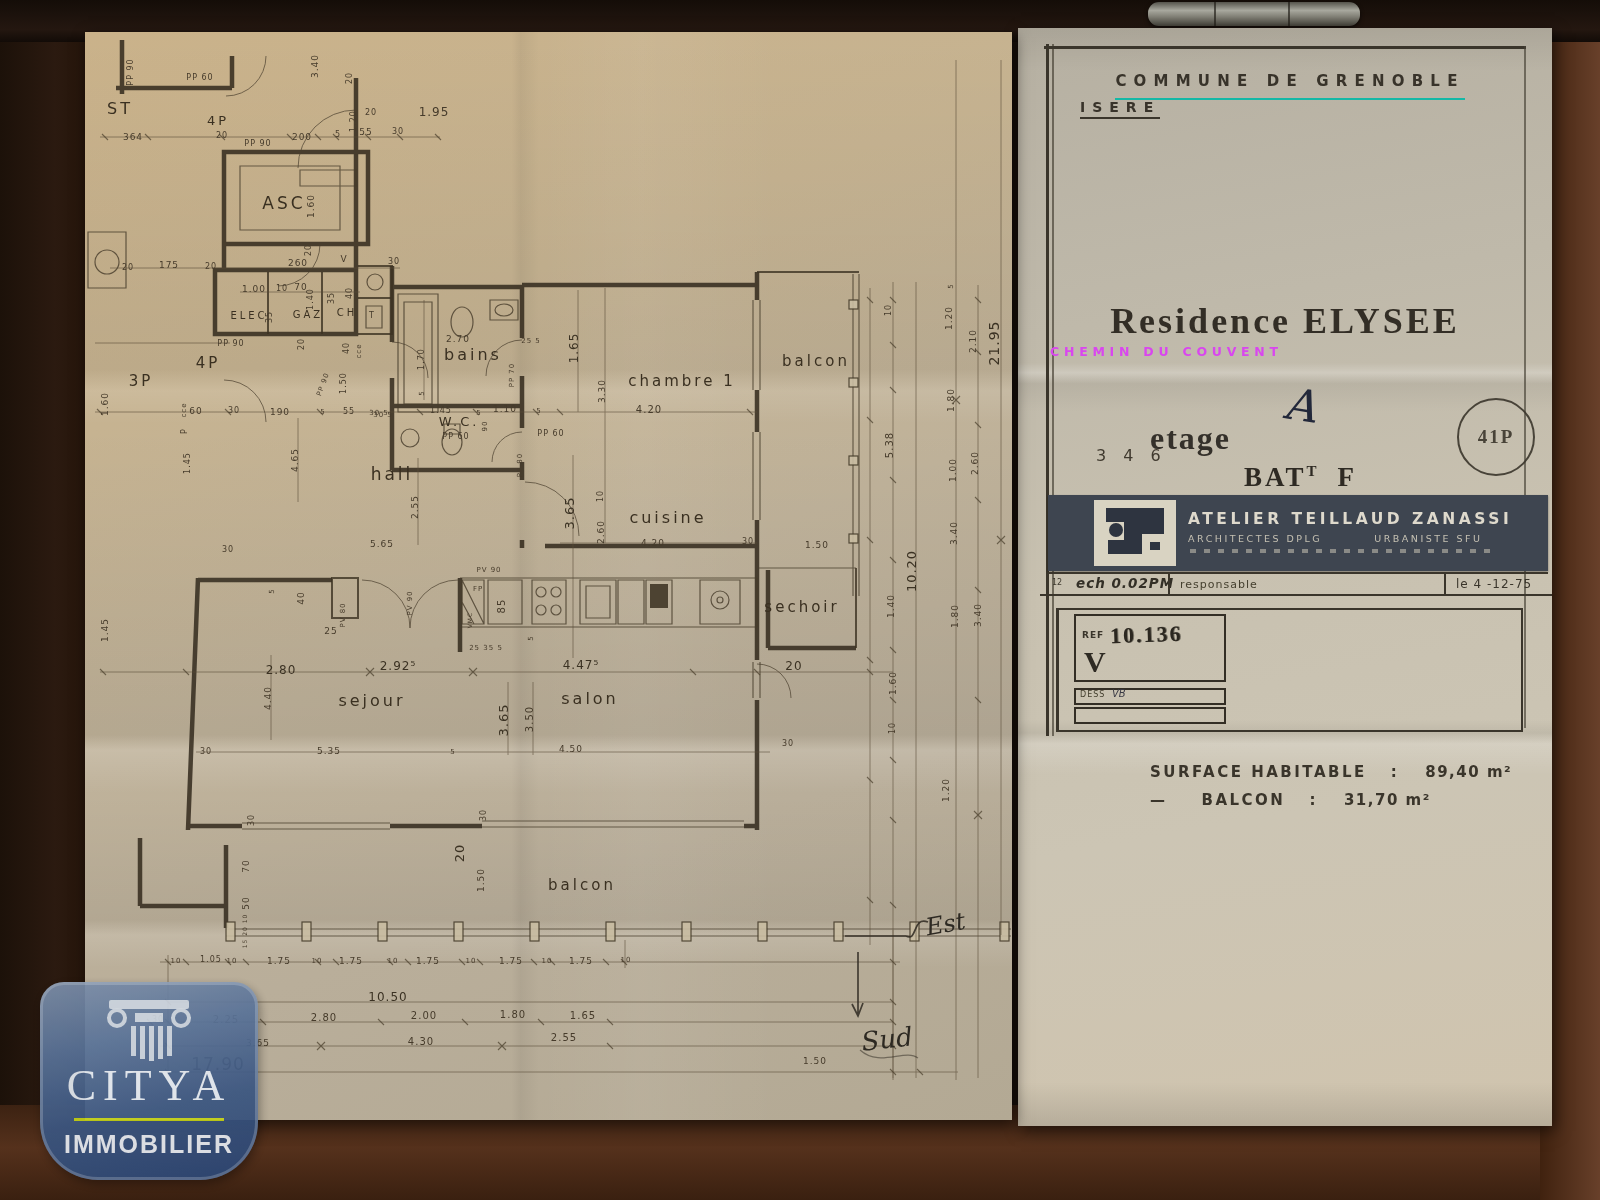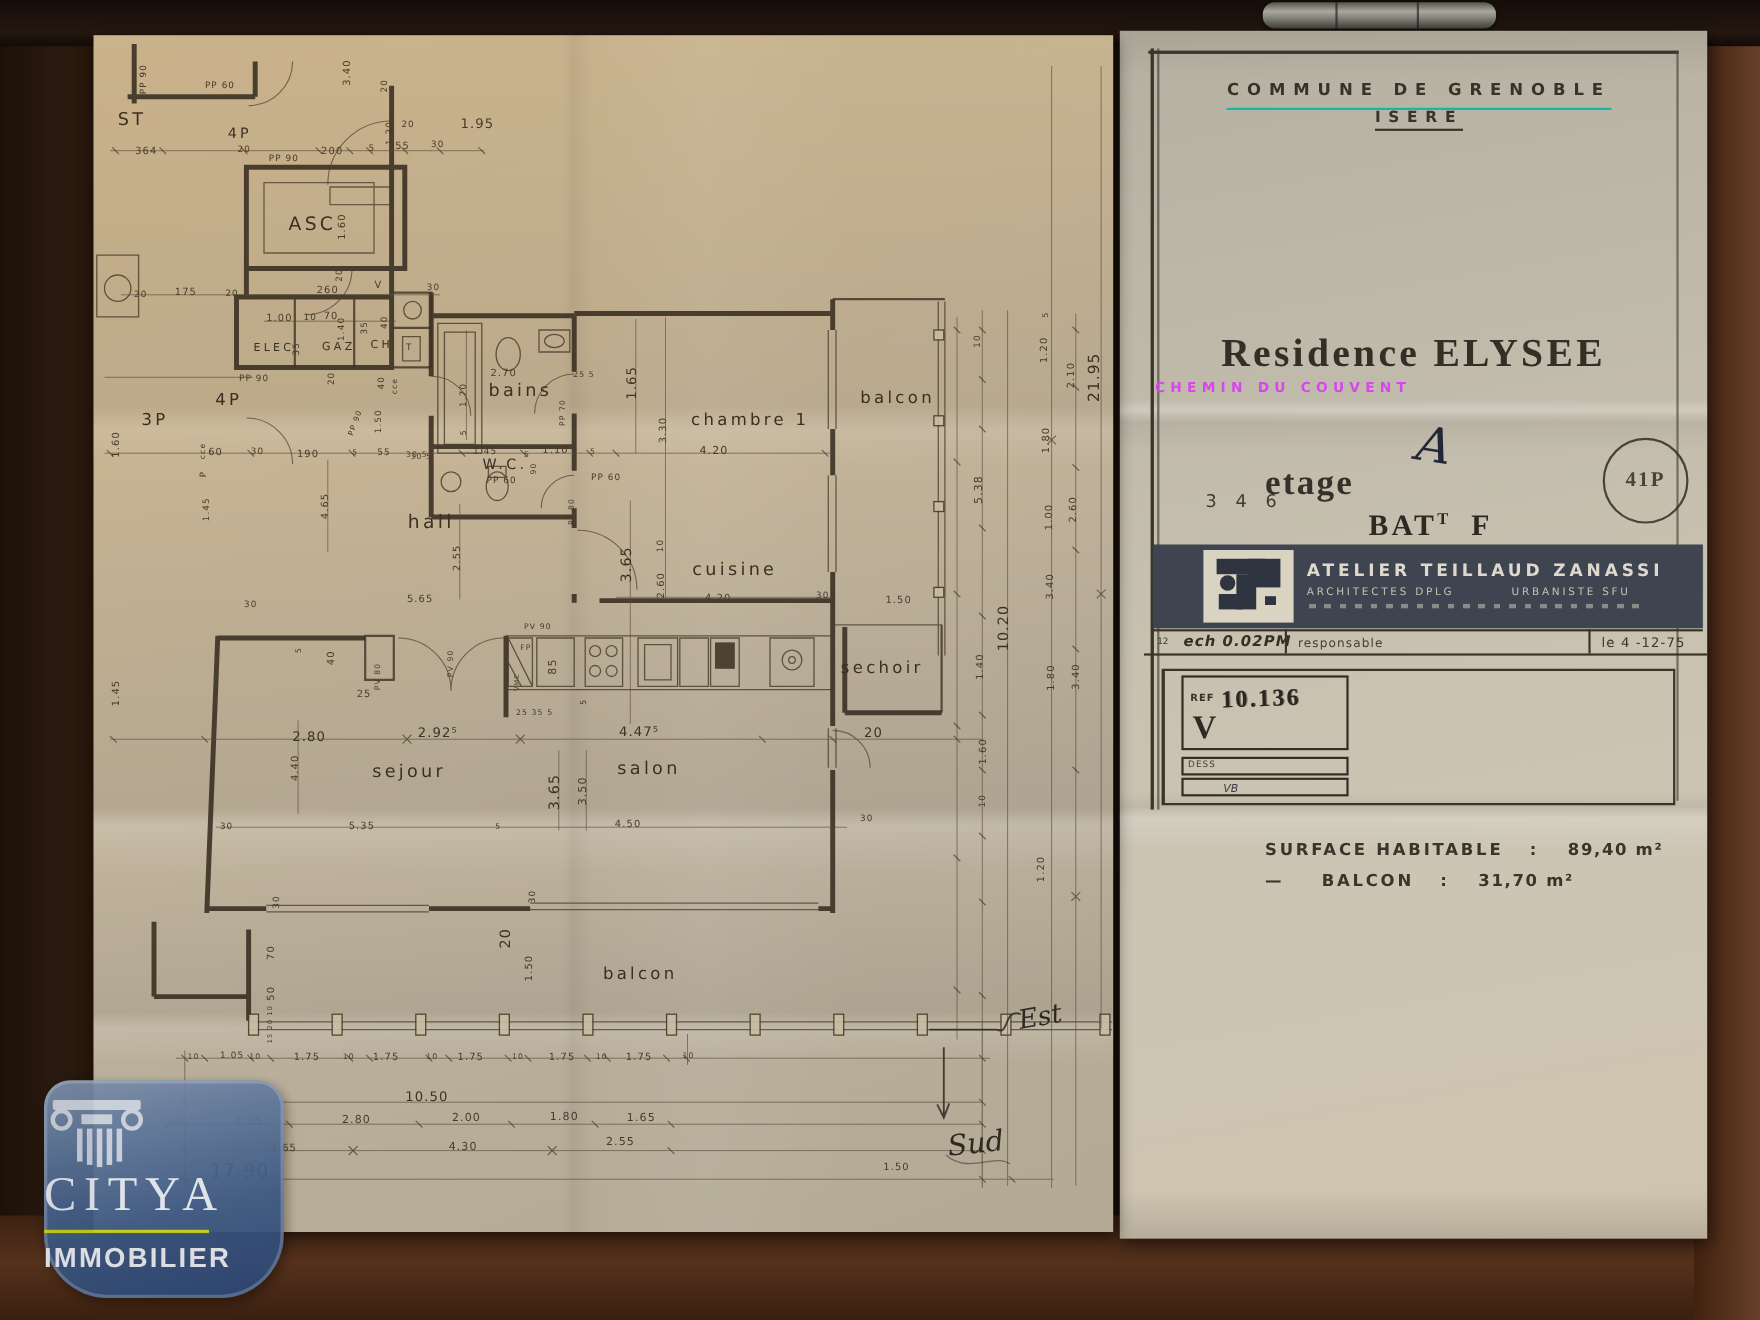--- a/index.html
+++ b/index.html
@@ -43,21 +43,21 @@
 
   
   .tb{position:absolute;color:#38332a;}
   .tb-border-left{left:1046px;top:44px;width:2.5px;height:692px;background:#3a352b;}
   .tb-border-left2{left:1052px;top:44px;width:1.5px;height:692px;background:#4a4438;opacity:.7;}
   .tb-border-top{left:1044px;top:46px;width:482px;height:2.5px;background:#3a352b;}
   .tb-border-right{left:1524px;top:46px;width:2px;height:682px;background:#454034;opacity:.65;}
   .tb-commune{left:1080px;top:72px;width:420px;text-align:center;font-size:15px;font-weight:bold;
               letter-spacing:.48em;border-bottom:0;}
   .tb-commune span{border-bottom:2px solid #14b8a6;padding-bottom:8px;}
-  .tb-isere{left:1080px;top:99px;width:420px;text-align:center;font-size:14px;font-weight:bold;letter-spacing:.5em;}
+  .tb-isere{left:1080px;top:99px;width:420px;font-size:14px;font-weight:bold;letter-spacing:.5em;}
   .tb-isere span{border-bottom:2px solid #3a352b;padding-bottom:2px;}
   .tb-residence{left:1050px;top:300px;width:470px;text-align:center;font-family:"Liberation Serif",serif;
                 font-size:36px;font-weight:bold;letter-spacing:3px;color:#332e26;}
   .tb-address{left:1050px;top:344px;width:470px;text-align:left;font-size:12.5px;font-weight:bold;letter-spacing:.38em;color:#d946ef;}
   .tb-etage-prefix{left:1096px;top:446px;font-size:16px;letter-spacing:6px;color:#403a2f;}
   .tb-etage{left:1150px;top:420px;font-family:"Liberation Serif",serif;font-size:32px;font-weight:bold;color:#34302a;letter-spacing:2px;}
   .tb-hand-a{left:1288px;top:380px;font-family:"DejaVu Serif",serif;font-style:italic;font-size:44px;color:#22283a;
              transform:rotate(9deg);}
   .tb-bat{left:1224px;top:462px;font-family:"Liberation Serif",serif;font-size:27px;font-weight:bold;letter-spacing:3px;color:#2e2a23;margin-left:20px;}
   .tb-bat sup{font-size:15px;}
@@ -82,33 +82,33 @@
   .tb-date{left:1456px;top:577px;font-size:12px;letter-spacing:1px;color:#3a352b;}
   .tb-refbox{left:1056px;top:608px;width:462px;height:120px;border:2px solid #3a352b;border-left-width:3px;}
   .tb-refpanel{left:1074px;top:614px;width:148px;height:64px;border:2.5px solid #332e25;}
   .tb-reflabel{left:1082px;top:630px;font-size:9px;letter-spacing:1px;font-weight:bold;color:#3a352b;}
   .tb-refvalue{left:1110px;top:622px;font-family:"Liberation Serif",serif;font-size:22px;font-weight:bold;
                letter-spacing:2px;color:#2b2720;transform:rotate(-2deg);text-shadow:1px 0 0 rgba(43,39,32,.5);}
   .tb-refletter{left:1084px;top:645px;font-family:"Liberation Serif",serif;font-size:30px;font-weight:bold;color:#2e2a23;}
   .tb-row1{left:1074px;top:688px;width:148px;height:13px;border:2px solid #332e25;}
   .tb-row2{left:1074px;top:707px;width:148px;height:13px;border:2px solid #332e25;}
   .tb-dess{left:1080px;top:690px;font-size:8px;letter-spacing:1px;color:#45402f;}
-  .tb-dessval{left:1112px;top:688px;font-size:10px;font-style:italic;color:#3a3a45;margin-top:24px;}
+  .tb-dessval{left:1112px;top:688px;font-size:10px;font-style:italic;color:#3a3a45;}
   .tb-surface1{left:1150px;top:763px;font-size:15px;letter-spacing:2.5px;font-weight:bold;color:#3a352b;}
   .tb-surface2{left:1150px;top:791px;font-size:15px;letter-spacing:2.5px;font-weight:bold;color:#3a352b;}
   .tb-surface1 .val,.tb-surface2 .val{margin-left:26px;letter-spacing:1.5px;}
   .tb-surface2 .dash{margin-right:34px;} .tb-surface2 .lbl{margin-right:0px;}
   .tb-surface1 .colon,.tb-surface2 .colon{margin-left:24px;}
 
   
   .citya{position:absolute;left:40px;top:982px;width:218px;height:198px;opacity:.93;
          border-radius:24px 24px 58px 58px;
          background:linear-gradient(168deg,#7e90aa 0%,#5a7398 30%,#3b5681 62%,#2b4674 100%);
          box-shadow:inset 0 0 0 3px rgba(225,232,240,.25),2px 4px 10px rgba(0,0,0,.35);
-         display:flex;flex-direction:column;align-items:flex-start;}
+         display:flex;flex-direction:column;align-items:center;}
   .citya-word{font-family:"Liberation Serif",serif;font-size:44px;letter-spacing:7px;color:#e3e9f1;
               margin-top:2px;line-height:1;}
   .citya-rule{width:150px;height:3px;background:#c3d117;margin-top:10px;}
   .citya-sub{font-family:"Liberation Sans",sans-serif;font-size:25px;font-weight:bold;letter-spacing:2px;
              color:#e6ebf2;margin-top:9px;}
 </style>
 </head>
 <body>
 
 <div class="scene">

